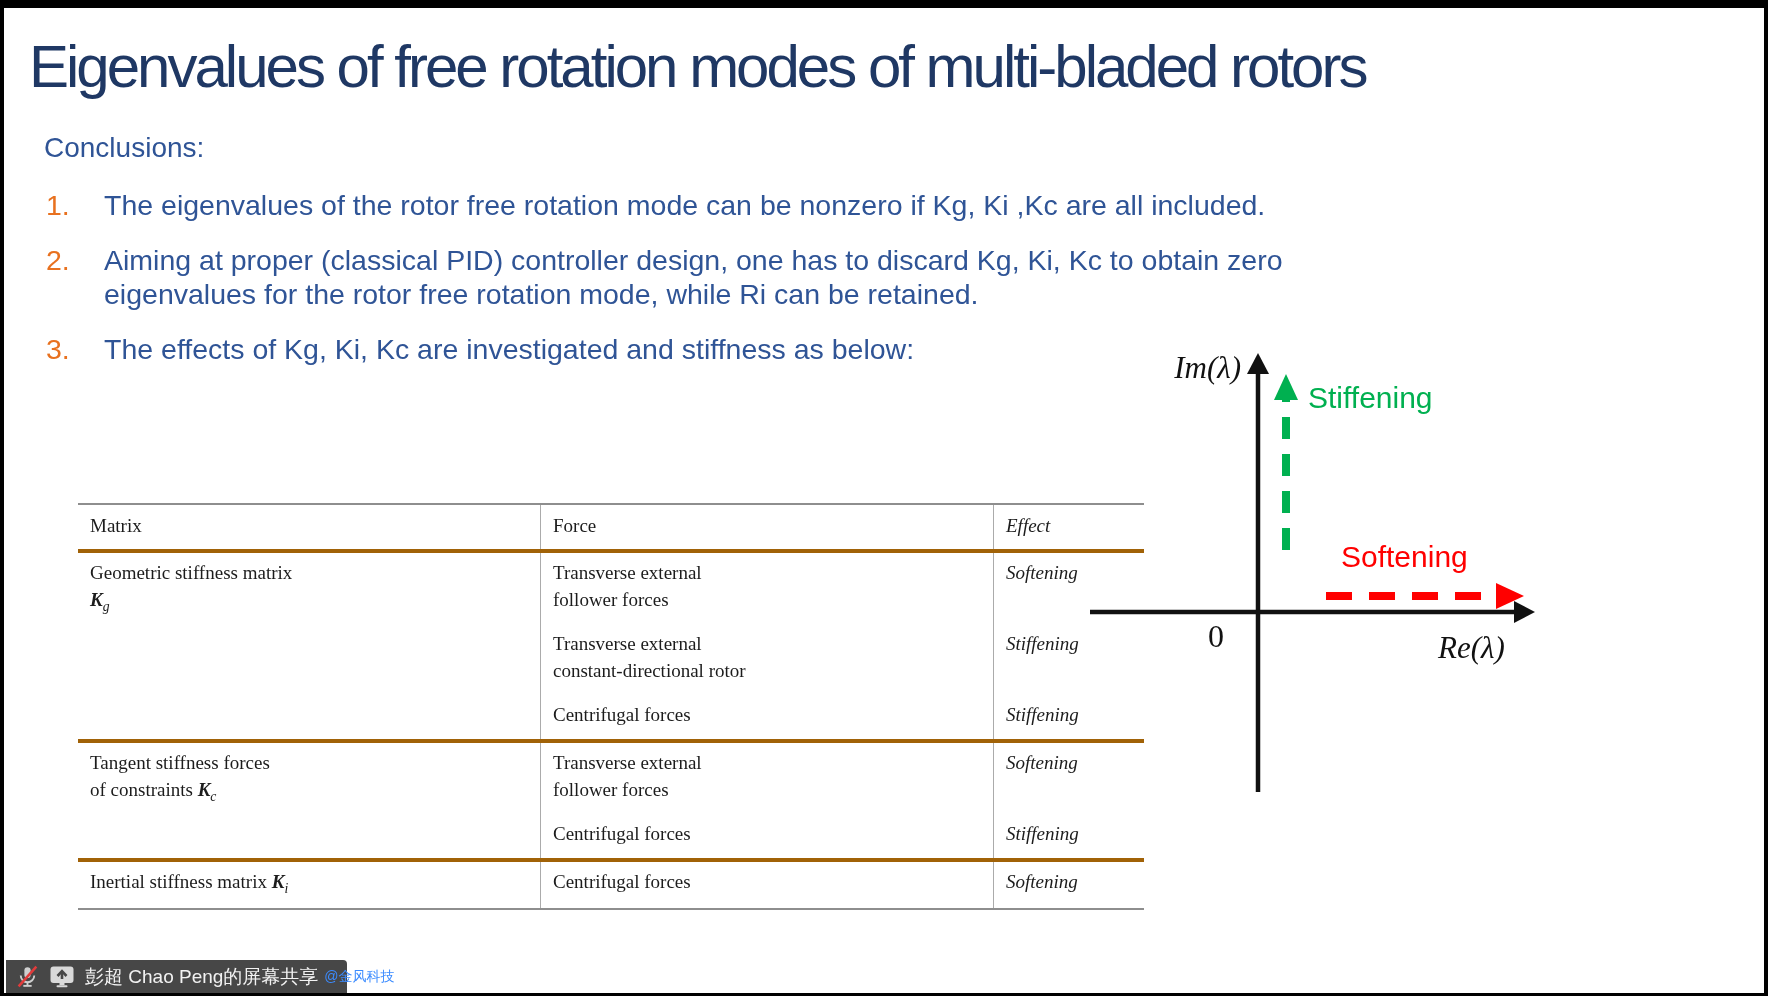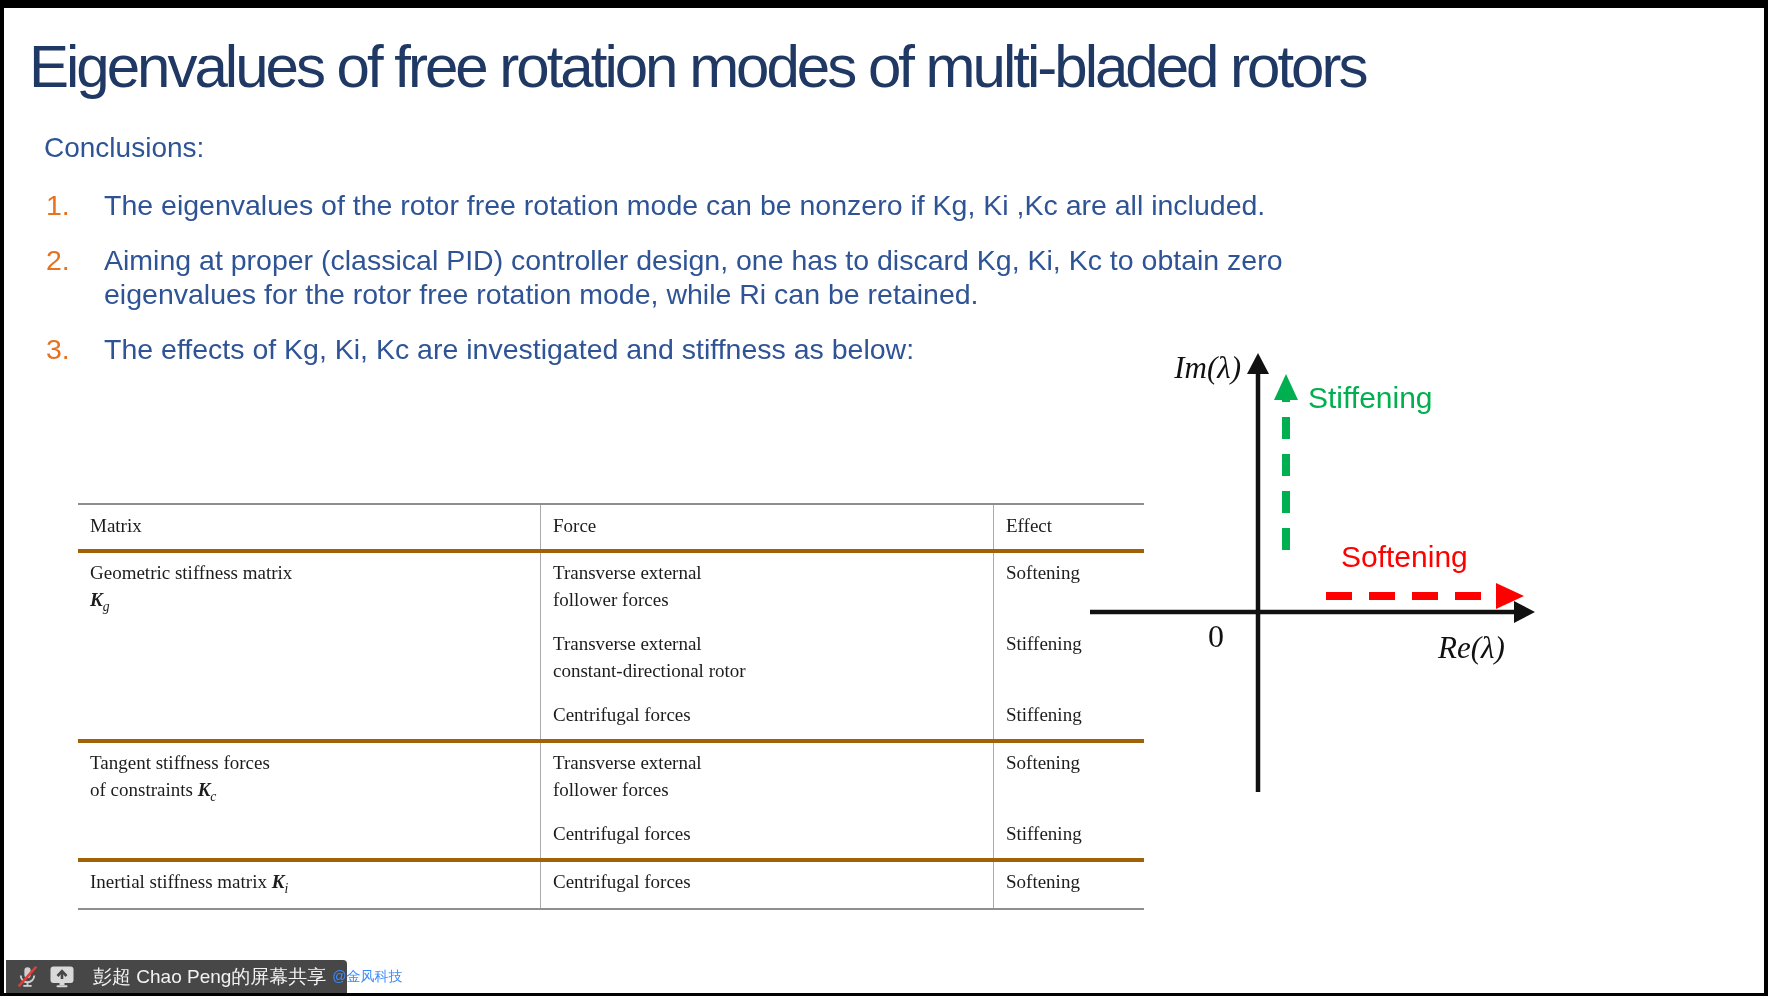--- a/index.html
+++ b/index.html
@@ -21,21 +21,21 @@
   
   .tbl-wrap{position:absolute;left:74px;top:495px;}
   table{border-collapse:collapse;font-family:"Liberation Serif","DejaVu Serif",serif;
         font-size:19px;line-height:1.42;color:#1c1c1c;
         border-top:2px solid #8e8e8e;border-bottom:2px solid #8e8e8e;}
   th{font-weight:normal;text-align:left;padding:8px 10px 9px 12px;border-bottom:3px solid #8e8e8e;}
   td{vertical-align:top;text-align:left;padding:7px 10px 10px 12px;}
   tbody tr:first-child td{border-top:4px solid #a16207;}
   .c0{width:440px;border-right:1px solid #ababab;}
   .c1{width:430px;border-right:1px solid #ababab;}
-  .c2{width:128px;}
+  .c2{width:128px;font-style:italic;}
   .msym{font-weight:bold;font-style:italic;}
   sub{font-style:italic;font-size:0.72em;}
 
   
   .diagram{position:absolute;left:1082px;top:342px;width:470px;height:450px;}
   .dlabel{position:absolute;font-family:"Liberation Serif","DejaVu Serif",serif;
           font-style:italic;font-size:31px;color:#111;}
   .dlabel-im{right:315px;top:0;}
   .dlabel-re{left:352px;top:280px;}
   .dlabel-zero{left:122px;top:268px;font-style:normal;font-size:32px;}
@@ -43,21 +43,21 @@
   .dlabel-soft{position:absolute;left:255px;top:190px;font-size:30px;}
 
   
   .sharebar{position:absolute;left:6px;bottom:3px;height:33px;width:341px;background:#474747;
             border-top-right-radius:4px;display:flex;align-items:center;padding:0 8px 0 9px;
             box-sizing:border-box;}
   .sharebar .txt{color:#f2f2f2;font-size:19px;white-space:nowrap;}
   .sharebar .mention{font-size:14px;margin-left:6px;white-space:nowrap;}
   .ic{flex:0 0 auto;}
   .ic+.ic{margin-left:9px;}
-  .ic+.txt{margin-left:18px;}
+  .ic+.txt{margin-left:10px;}
 </style>
 </head>
 <body>
 
 <div class="frame">
   <div class="slide">
 
     <div class="title">Eigenvalues of free rotation modes of multi-bladed rotors</div>
 
     <div class="concl-head">Conclusions:</div>

